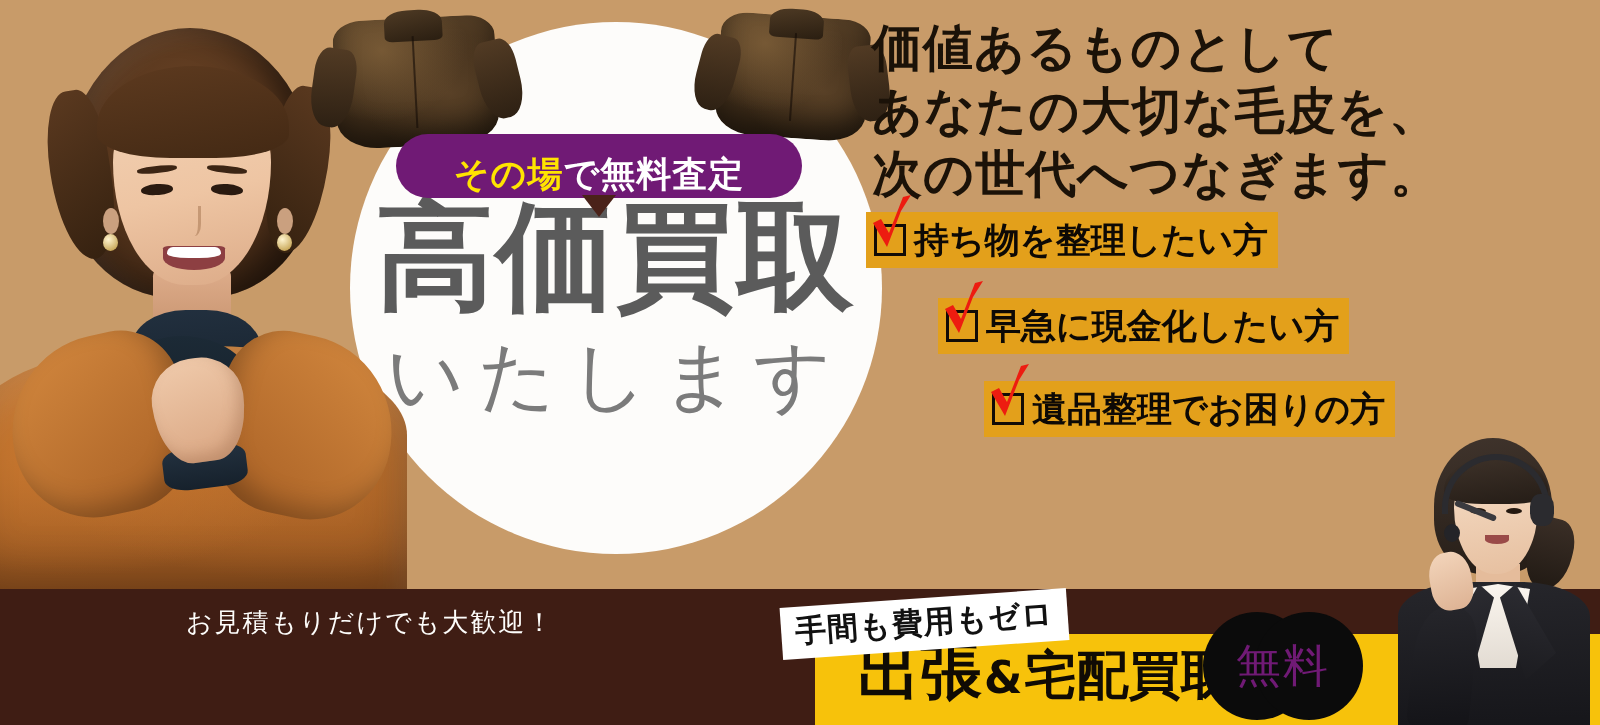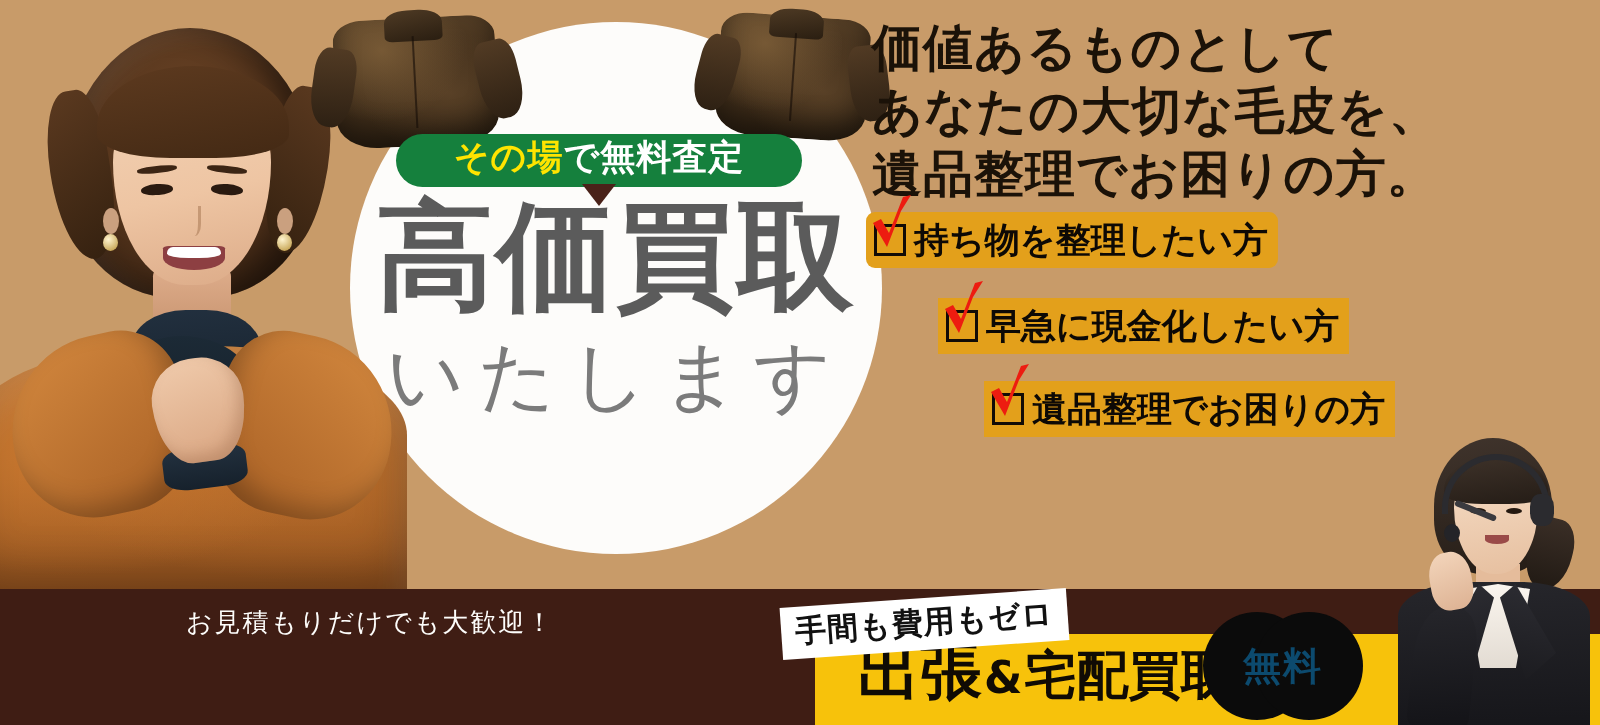--- a/index.html
+++ b/index.html
@@ -157,23 +157,23 @@
   .coat-sleeve.r{right:-14%;transform:rotate(-11deg);}
   .coat-seam{
     position:absolute;left:49%;top:14%;width:2px;height:72%;
     background:rgba(20,12,6,.6);
   }
   #coat-left  { left:335px; top:18px;  width:162px; height:128px; transform:rotate(-3deg); }
   #coat-right { left:718px; top:16px;  width:150px; height:122px; transform:rotate(4deg); }
 
   
   .ribbon{
-    position:absolute;left:396px;top:134px;width:406px;height:53px;
-    background:#15803d;border-radius:34px;
-    display:flex;align-items:flex-start;justify-content:center;
+    position:absolute;left:396px;top:134px;width:406px;height:64px;
+    background:#701a75;border-radius:34px;
+    display:flex;align-items:flex-end;justify-content:center;
     z-index:8;
   }
   .ribbon:after{
     content:"";position:absolute;left:50%;bottom:-19px;margin-left:-17px;
     width:0;height:0;border-left:17px solid transparent;border-right:17px solid transparent;
     border-top:22px solid #4a2219;
   }
   .ribbon-txt{
     font-family:"DejaVu Sans", sans-serif;
     font-size:35px;font-weight:bold;letter-spacing:1px;white-space:nowrap;
@@ -204,21 +204,21 @@
     font-size:50px;line-height:1.26;font-weight:bold;color:#1b1208;
     letter-spacing:1px;white-space:nowrap;
   }
 
   
   .check-row{
     position:absolute;height:56px;background:#e3a01b;
     display:flex;align-items:center;z-index:6;
     padding:0 10px 0 8px;
   }
-  #check-0{left:866px;top:212px;border-radius:9px;}
+  #check-0{left:866px;top:212px;}
   #check-1{left:938px;top:298px;}
   #check-2{left:984px;top:381px;}
   .check-box{
     position:relative;width:32px;height:32px;border:3px solid #120c06;
     margin-right:8px;flex:0 0 auto;
   }
   .check-mark{
     position:absolute;left:-10px;top:-34px;width:50px;height:62px;pointer-events:none;
   }
   .check-label{
@@ -266,21 +266,21 @@
   }
   .muryo-badge .blob{
     position:absolute;width:108px;height:108px;border-radius:50%;background:#0b0b0b;
   }
   .muryo-badge .blob.a{left:0;top:0;}
   .muryo-badge .blob.b{left:52px;top:0;}
   .muryo-txt{
     position:absolute;left:0;top:0;width:160px;height:108px;
     display:flex;align-items:center;justify-content:center;
     font-family:"DejaVu Sans", sans-serif;
-    font-size:38px;font-weight:bold;color:#0c4a6e;letter-spacing:2px;white-space:nowrap;
+    font-size:45px;font-weight:normal;color:#701a75;letter-spacing:2px;white-space:nowrap;
   }
 
   
   .operator{
     position:absolute;left:1382px;top:432px;width:216px;height:293px;z-index:15;
   }
   .op-hair-back{
     position:absolute;left:52px;top:6px;width:118px;height:136px;
     background:linear-gradient(170deg,#40342c,#241c16);border-radius:50% 50% 40% 40%;
   }
@@ -401,21 +401,21 @@
       <span class="hl">その場</span><span class="pl">で無料査定</span>
     </div>
   </div>
 
   <div class="kouka">高価買取</div>
   <div class="itashimasu">いたします</div>
 
   <div class="head-right">
     <div>価値あるものとして</div>
     <div>あなたの大切な毛皮を、</div>
-    <div>遺品整理でお困りの方。</div>
+    <div>次の世代へつなぎます。</div>
   </div>
 
   <div class="check-row" id="check-0">
     <div class="check-box">
       <svg class="check-mark" viewBox="0 0 50 62">
         <path d="M6 30 L20 54 L34 18 L44 2 L36 4 L22 40 L14 26 Z" fill="#ED1C10"></path>
       </svg>
     </div>
     <span class="check-label">持ち物を整理したい方</span>
   </div>

